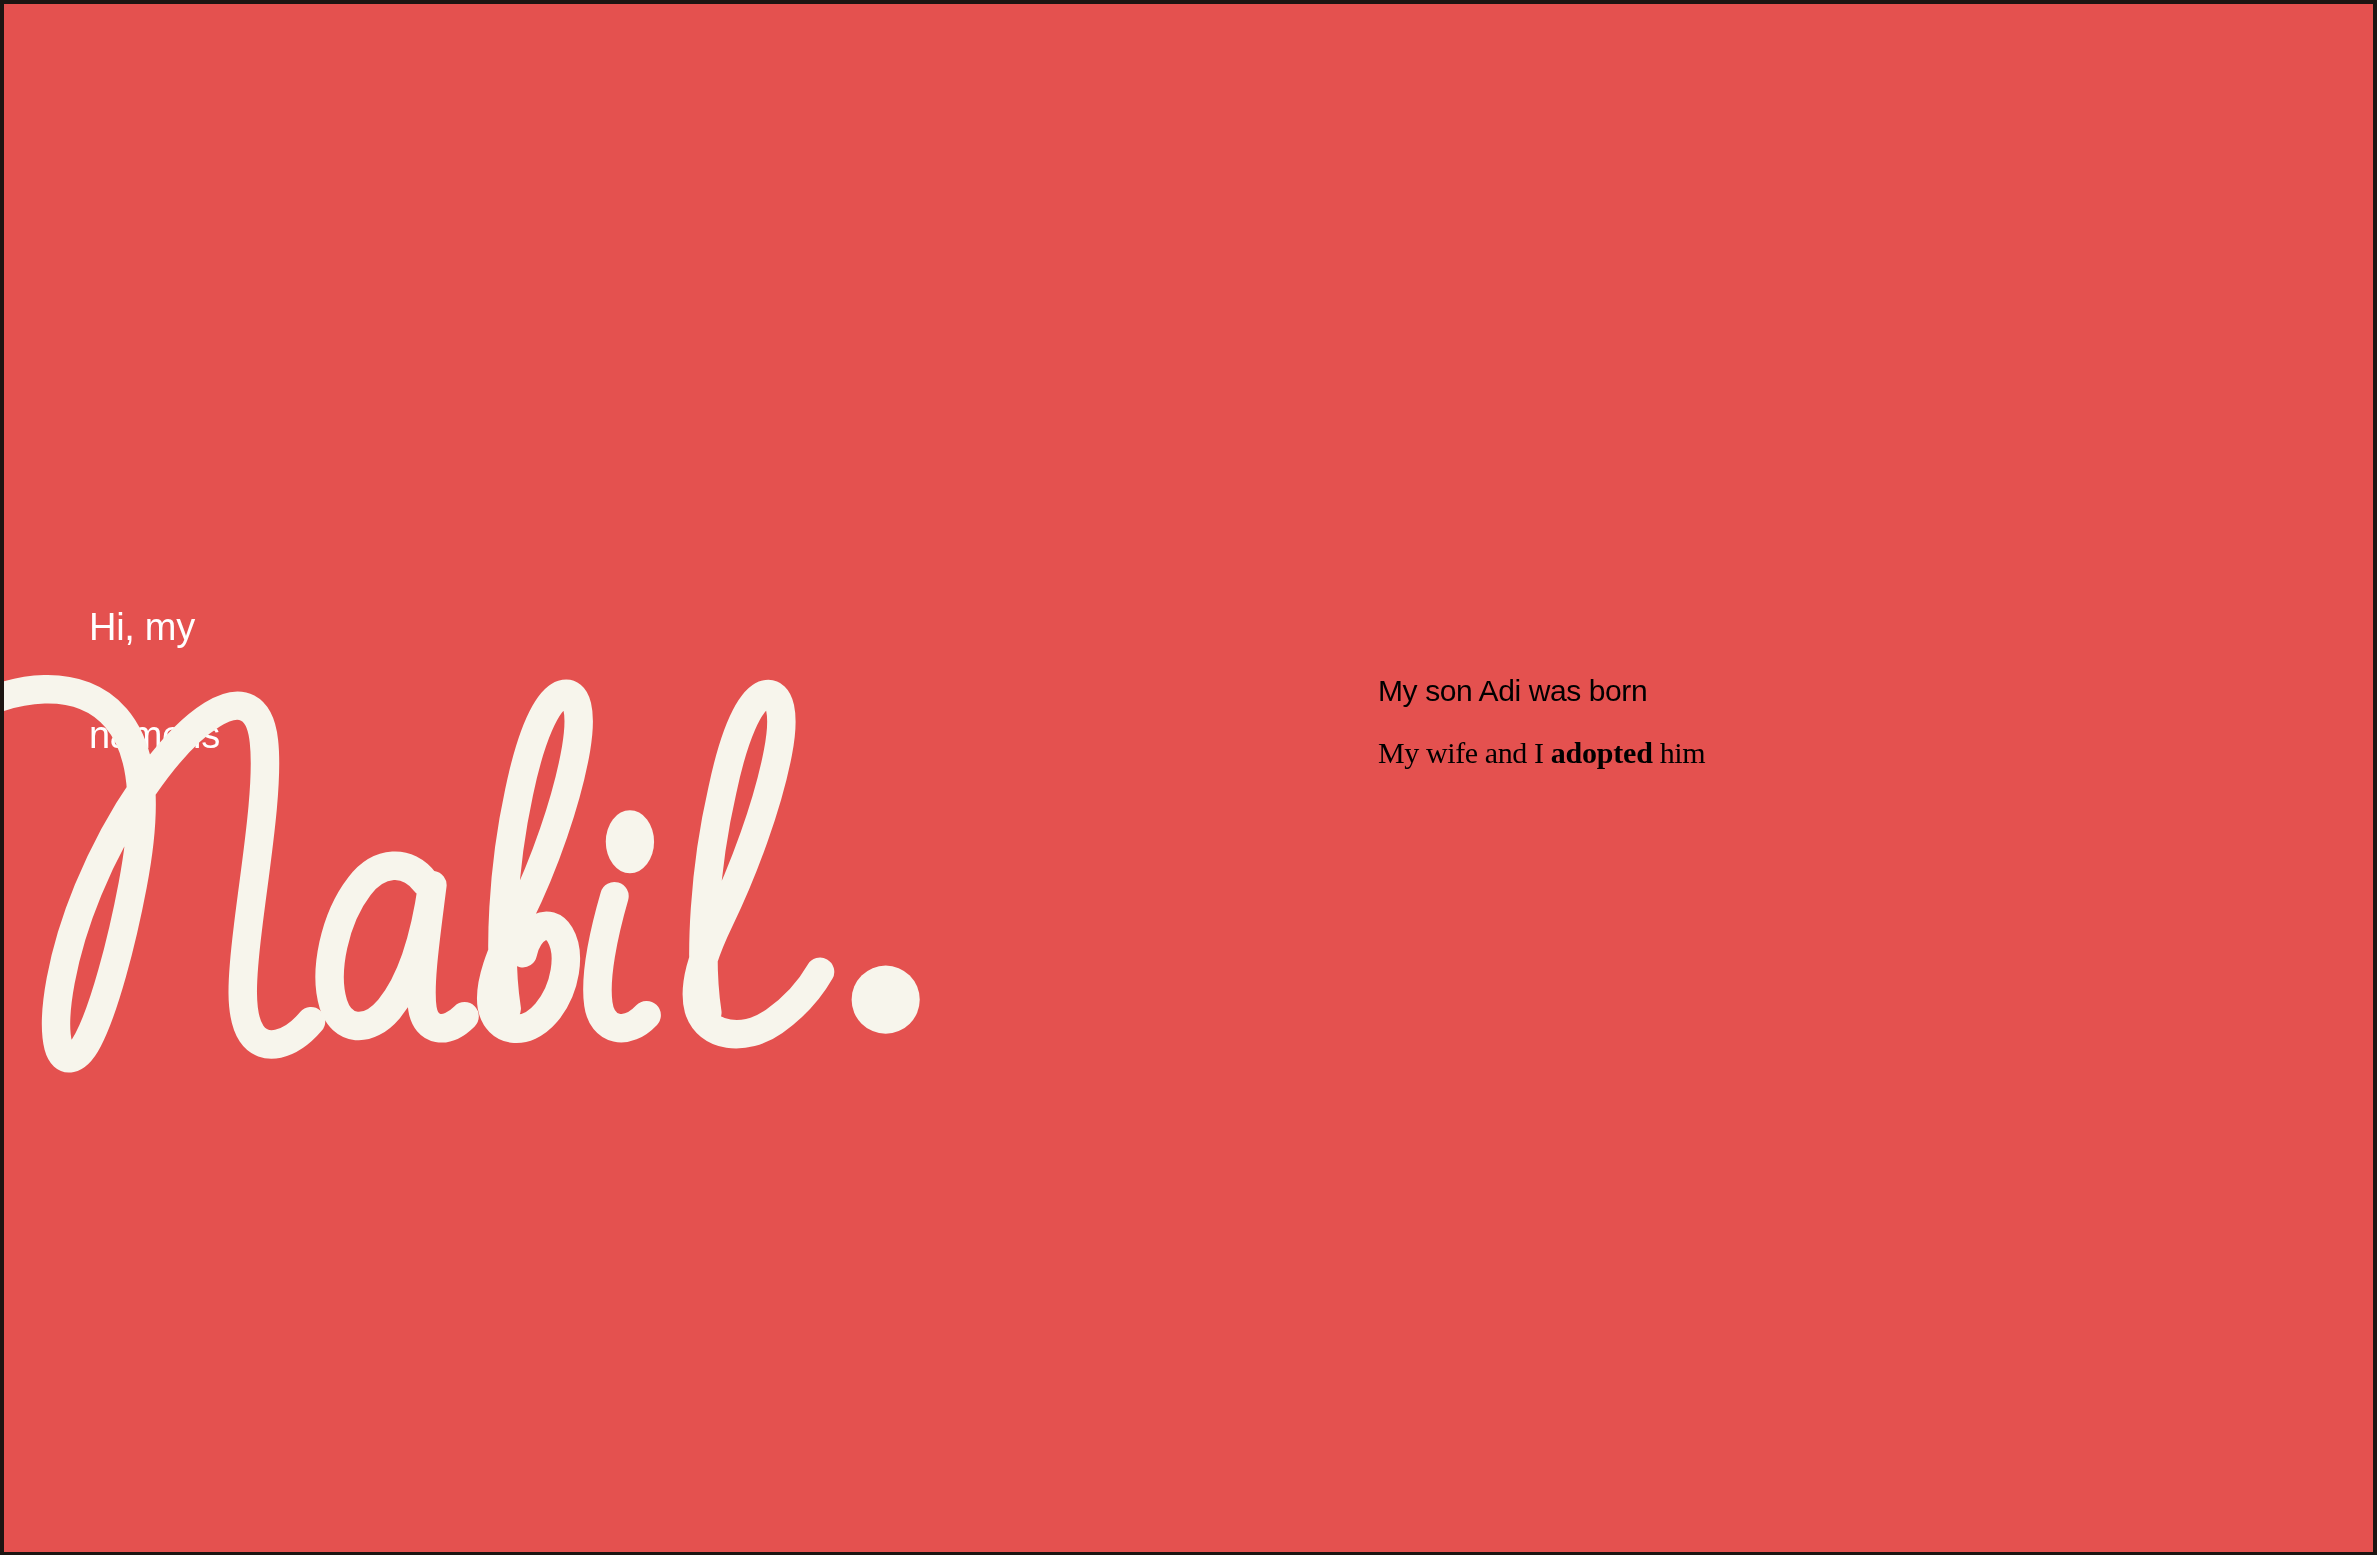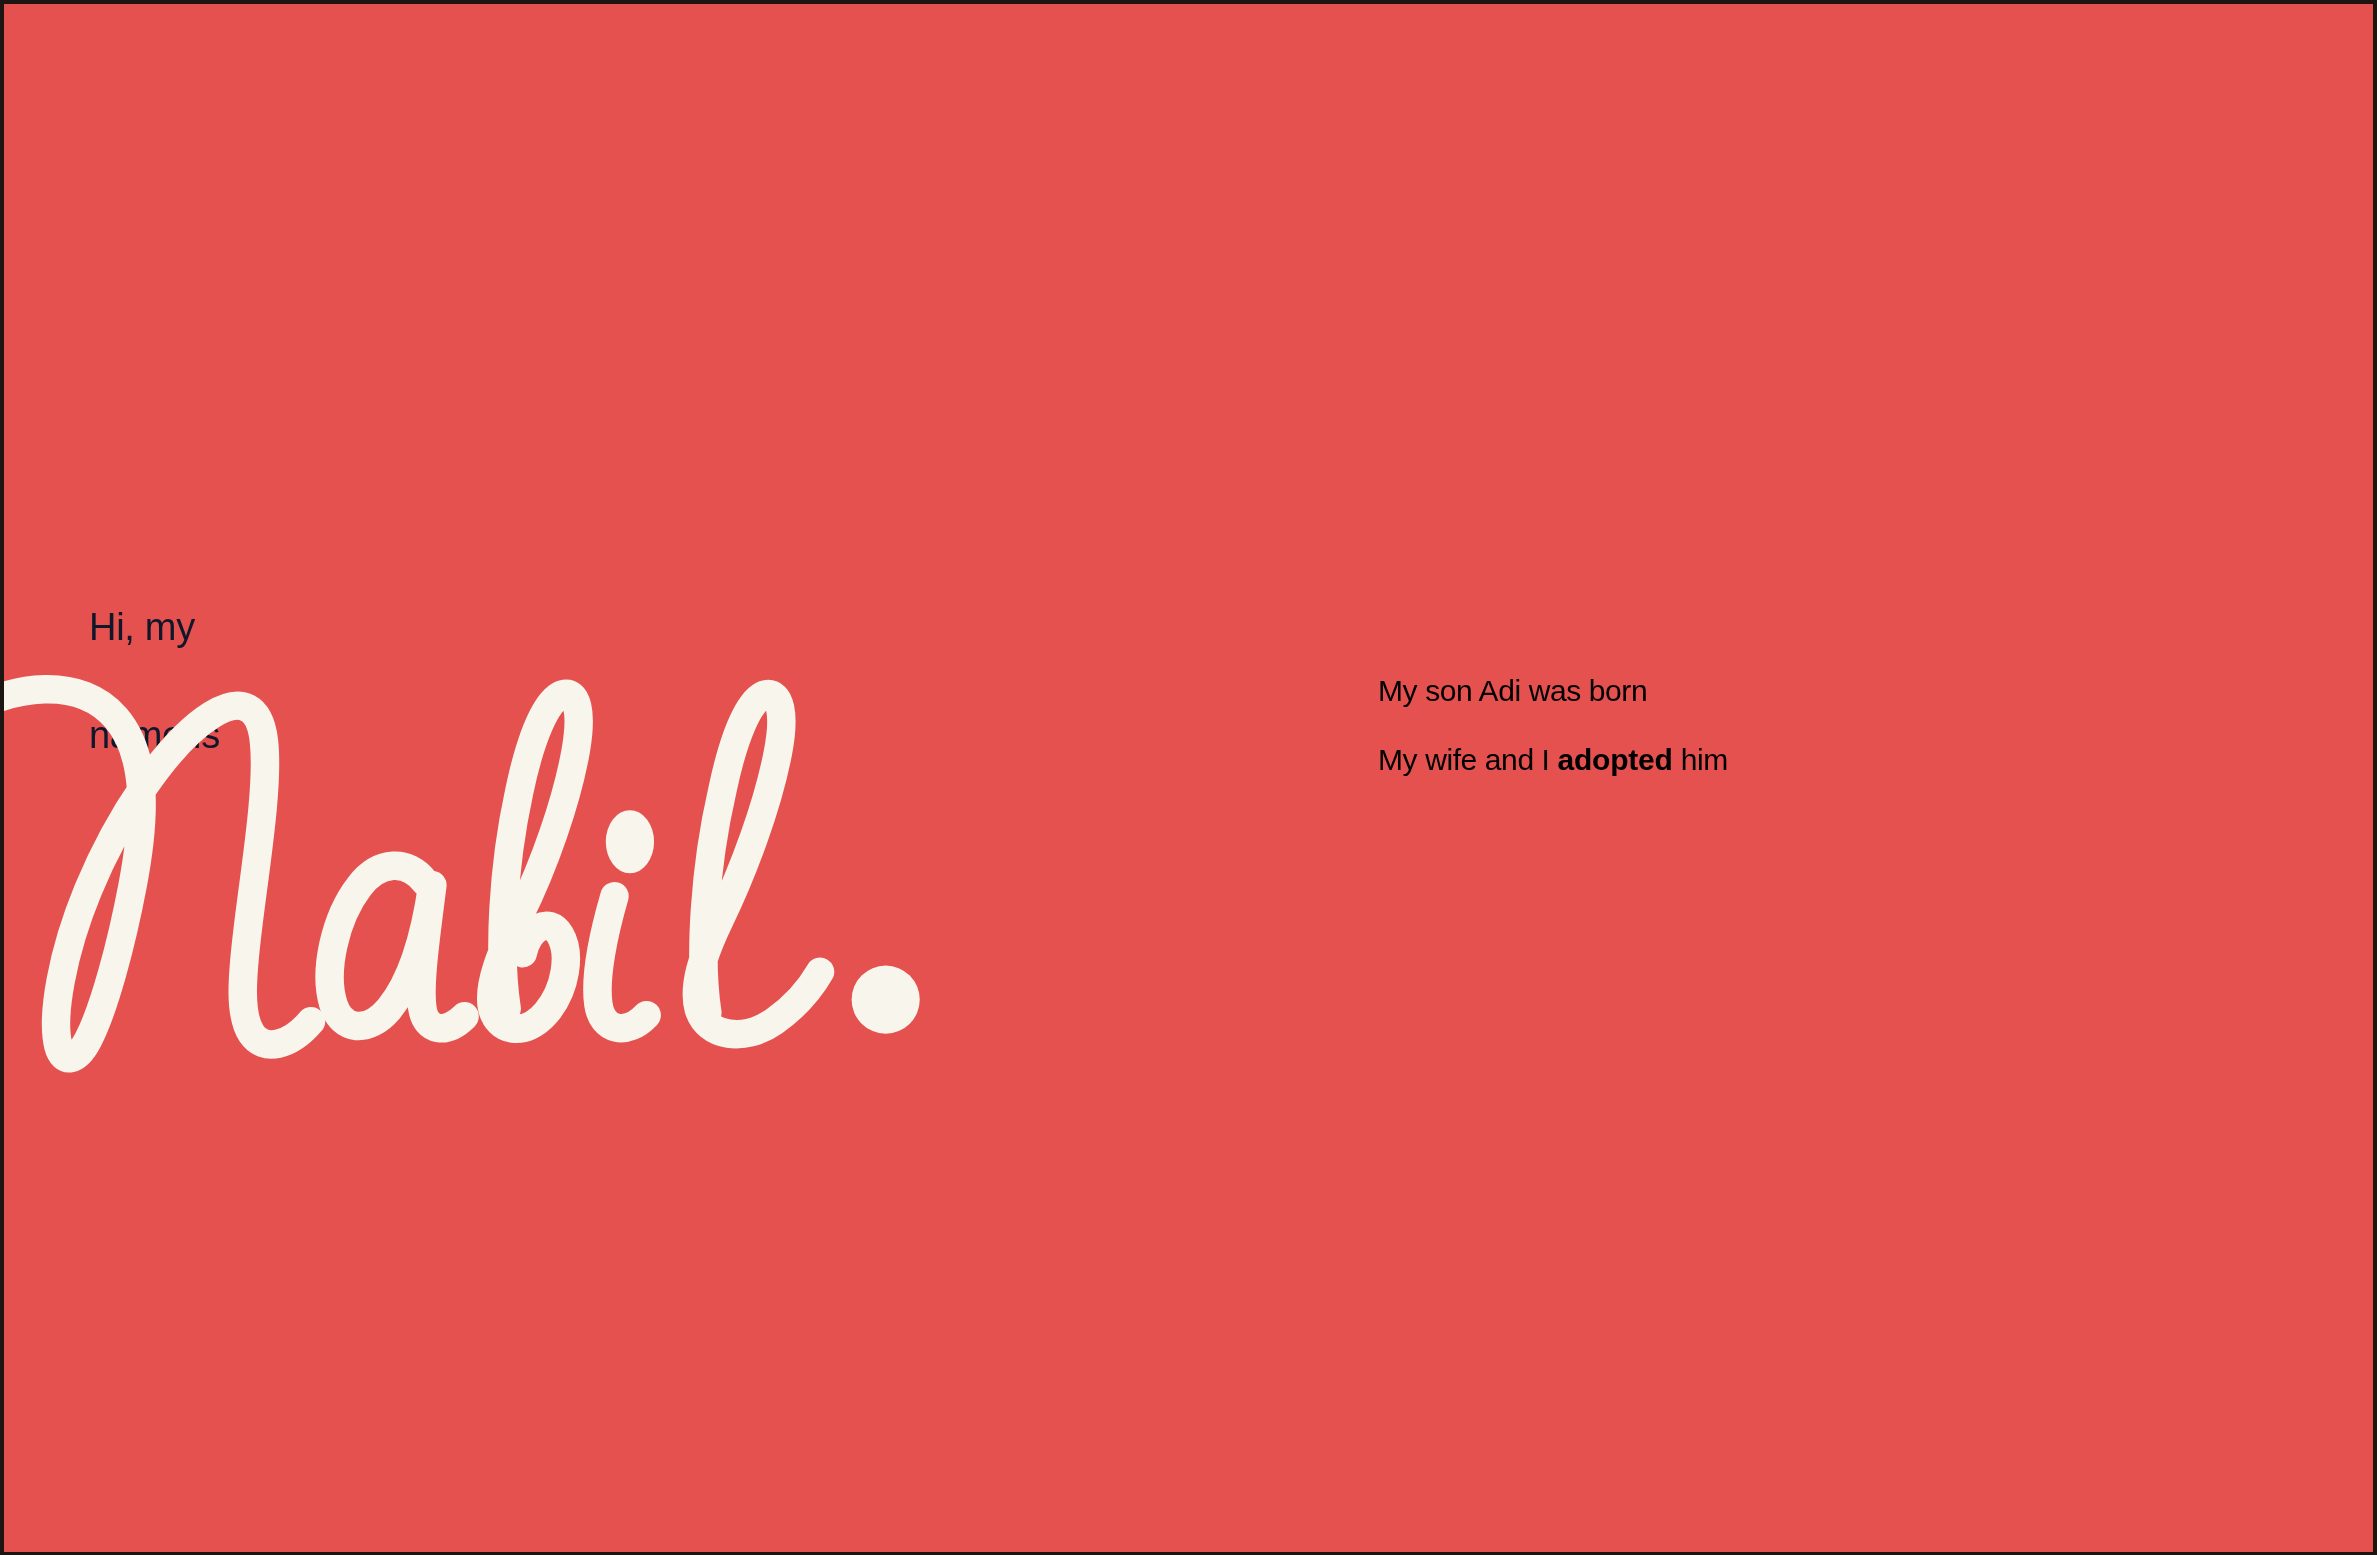--- a/index.html
+++ b/index.html
@@ -16,21 +16,21 @@
     border: 4.3px solid #1c1512;
     overflow: hidden;
     font-family: "Liberation Sans", sans-serif;
   }
 
   
   #intro {
     position: absolute;
     left: 85px;
     top: 543px;
-    color: #0f172a;
+    color: #ffffff;
     font-size: 38px;
     line-height: 1.42;
     font-weight: 400;
     letter-spacing: -0.3px;
     white-space: pre-line;
     text-align: left;
   }
   #intro .intro-line { display: block; }
 
   
@@ -58,21 +58,21 @@
     right: 66px;
     top: 667px;
     width: 929px;
     color: #000000;
     font-size: 30px;
     line-height: 1.30;
     letter-spacing: -0.4px;
     font-weight: 400;
   }
   #story .para { display: block; }
-  #story .para + .para { margin-top: 30px; }
+  #story .para + .para { margin-top: 23px; font-family: Liberation Serif, serif; }
   #story .story-line { display: block; white-space: nowrap; }
   #story .emph { font-weight: 700; letter-spacing: -0.2px; }
 </style>
 </head>
 <body>
 
 <div id="poster">
 
   <div id="intro">
     <span class="intro-line">Hi, my</span>

